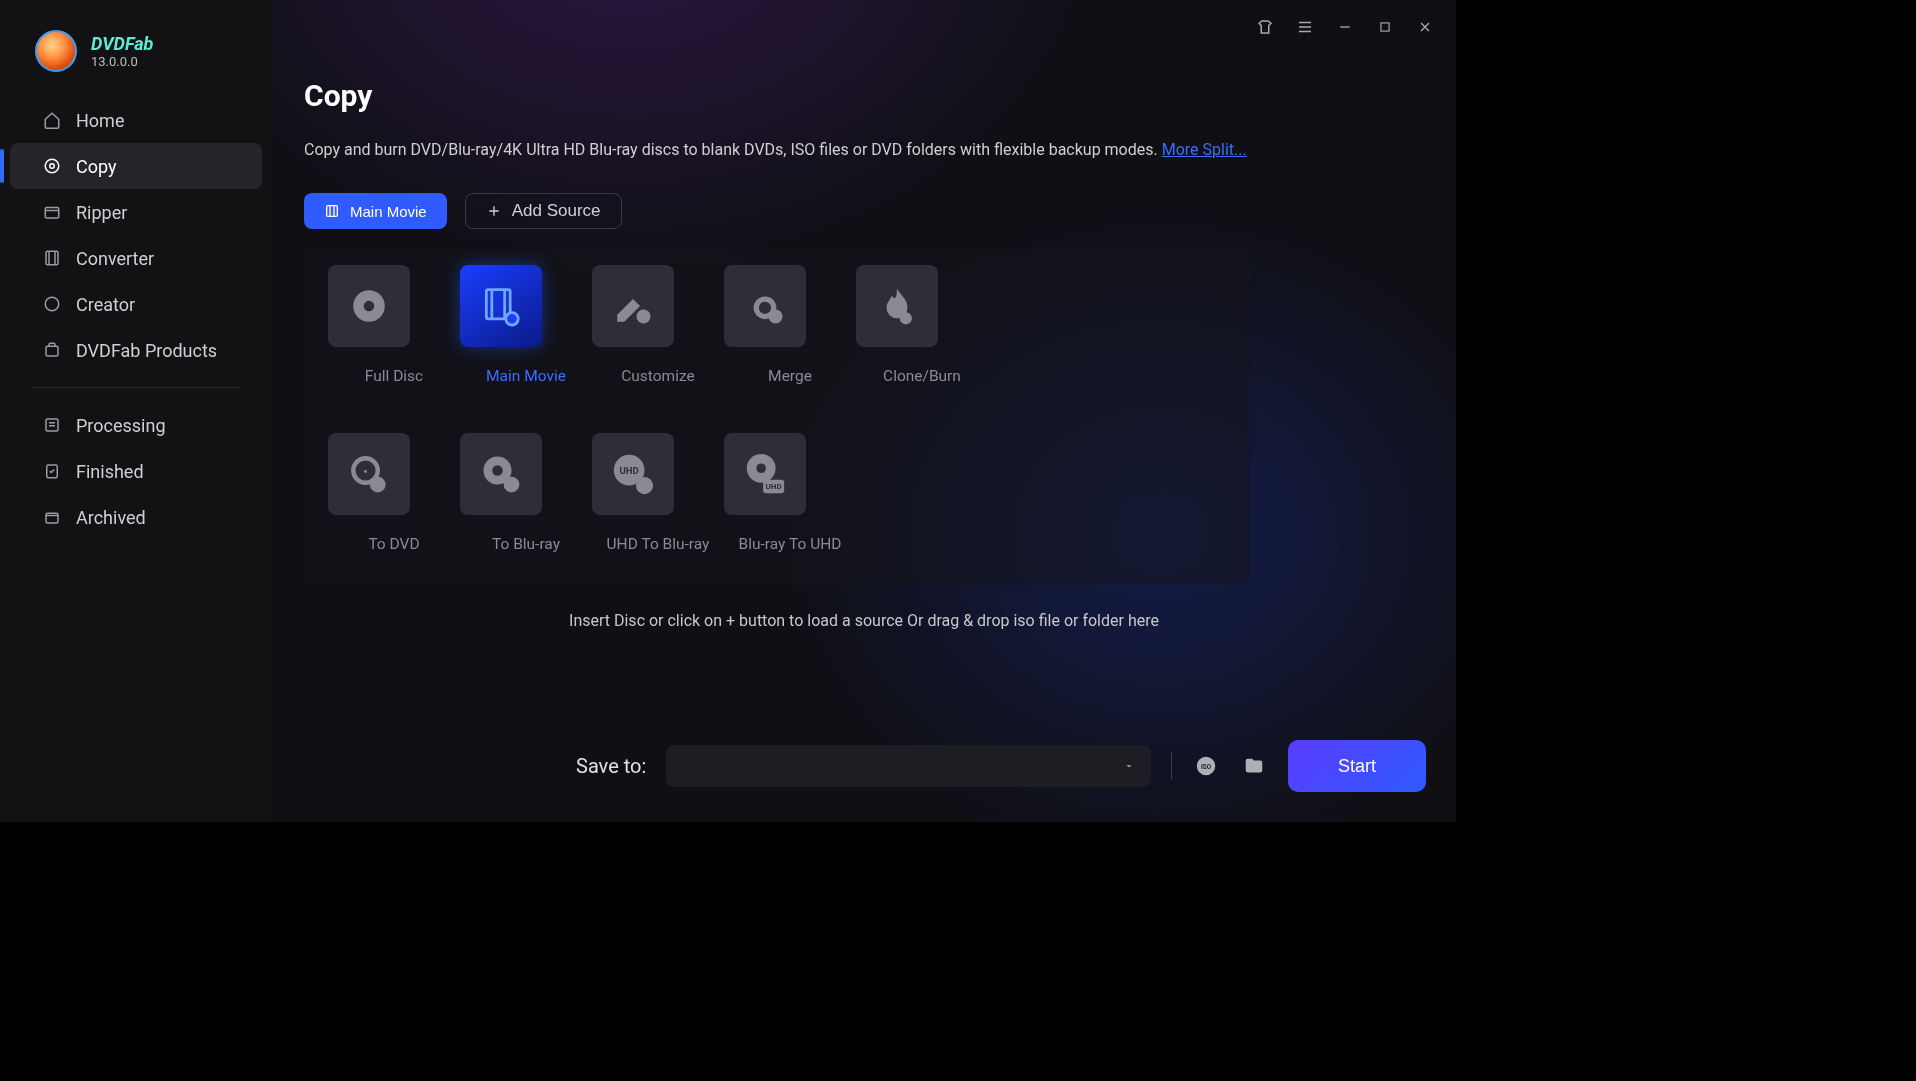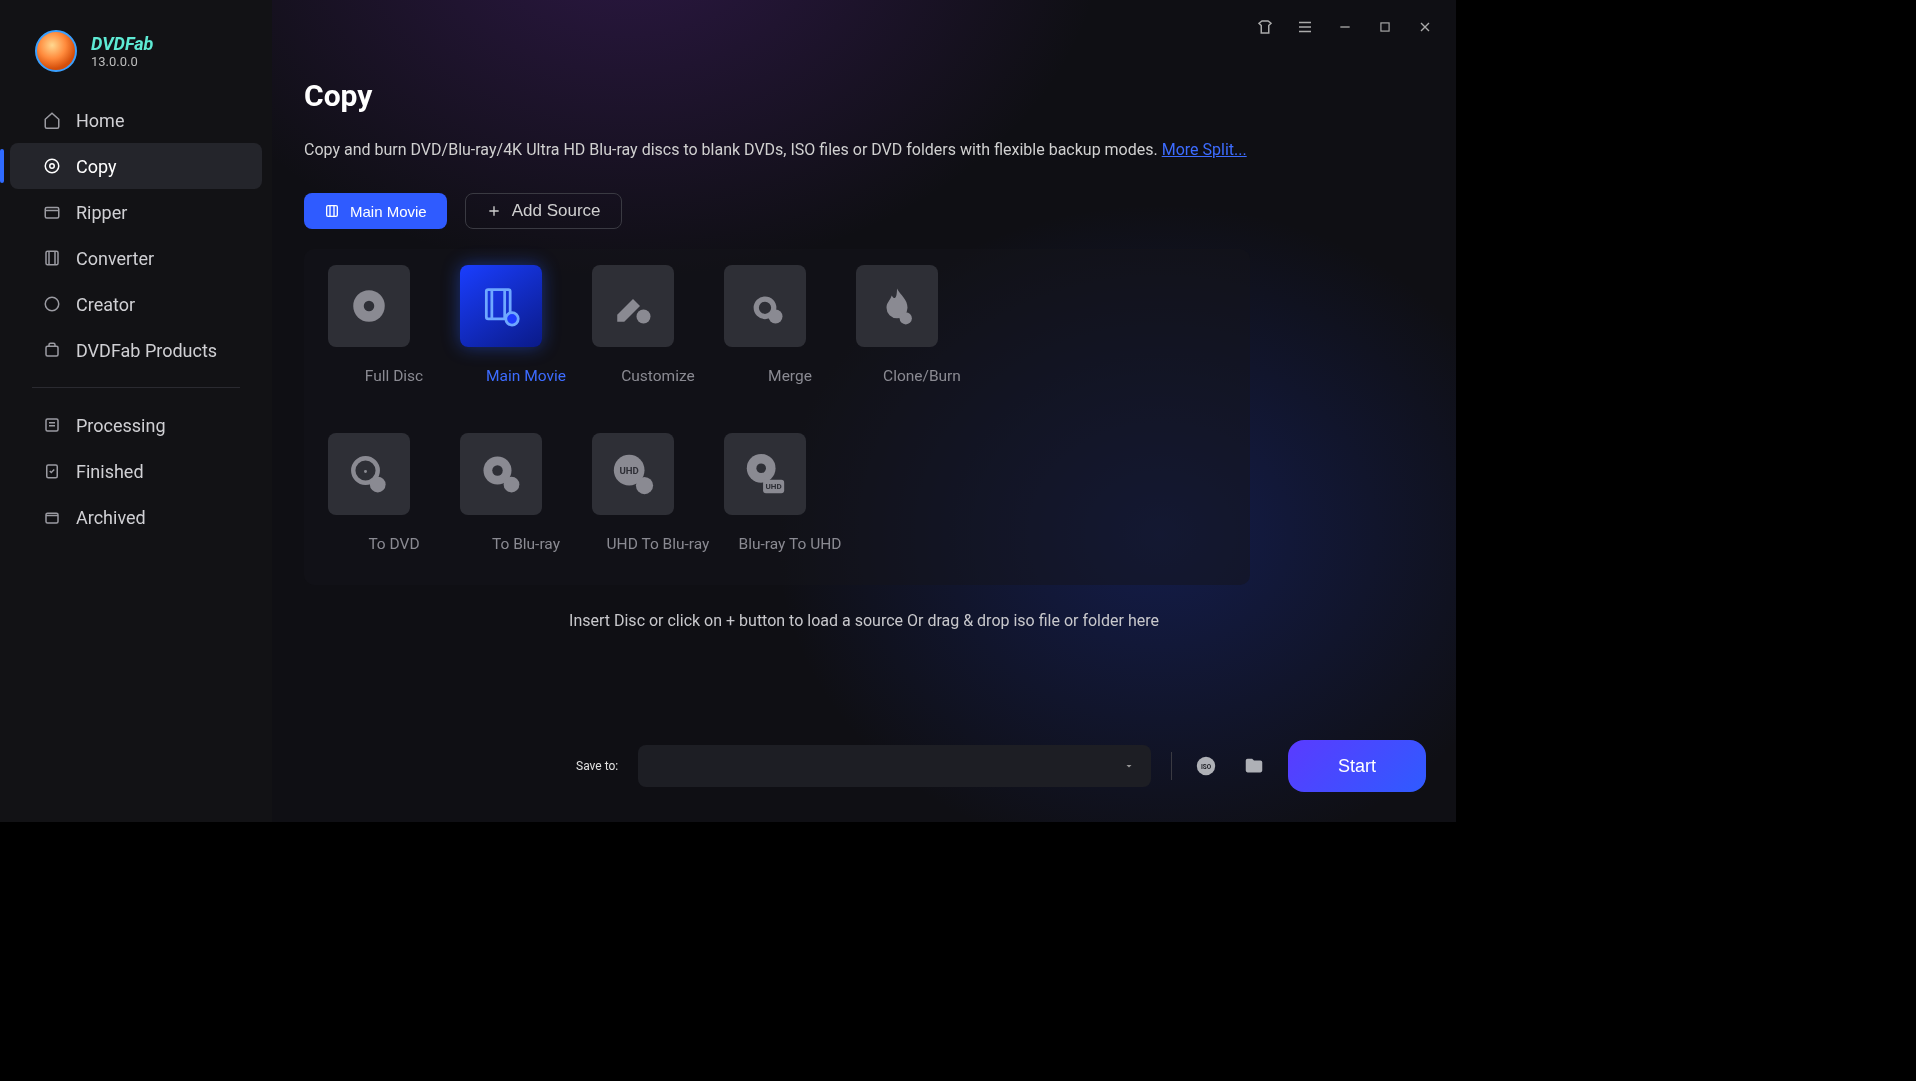--- a/index.html
+++ b/index.html
@@ -177,21 +177,21 @@
 }
 .bottom-bar {
   position: absolute;
   left: 304px;
   right: 30px;
   bottom: 30px;
   display: flex;
   align-items: center;
   gap: 20px;
 }
-.save-label { font-size: 12px; color: #e0e0e0; white-space: nowrap; }
+.save-label { font-size: 20px; color: #e0e0e0; white-space: nowrap; }
 .save-select {
   flex: 1;
   height: 42px;
   background: #1d1e24;
   border-radius: 8px;
   display: flex;
   align-items: center;
   justify-content: flex-end;
   padding: 0 16px;
   color: #999;
@@ -202,21 +202,21 @@
   display: flex; align-items: center; justify-content: center;
   color: #aeb0b6;
   cursor: pointer;
 }
 .start-btn {
   width: 138px;
   height: 52px;
   background: linear-gradient(135deg, #5a3bff, #2f5bff);
   color: #fff;
   border: none;
-  border-radius: 16px;
+  border-radius: 10px;
   font-size: 18px;
   cursor: pointer;
 }
 svg { display: block; }
 </style>
 </head>
 <body>
 
 <div class="app">
 

